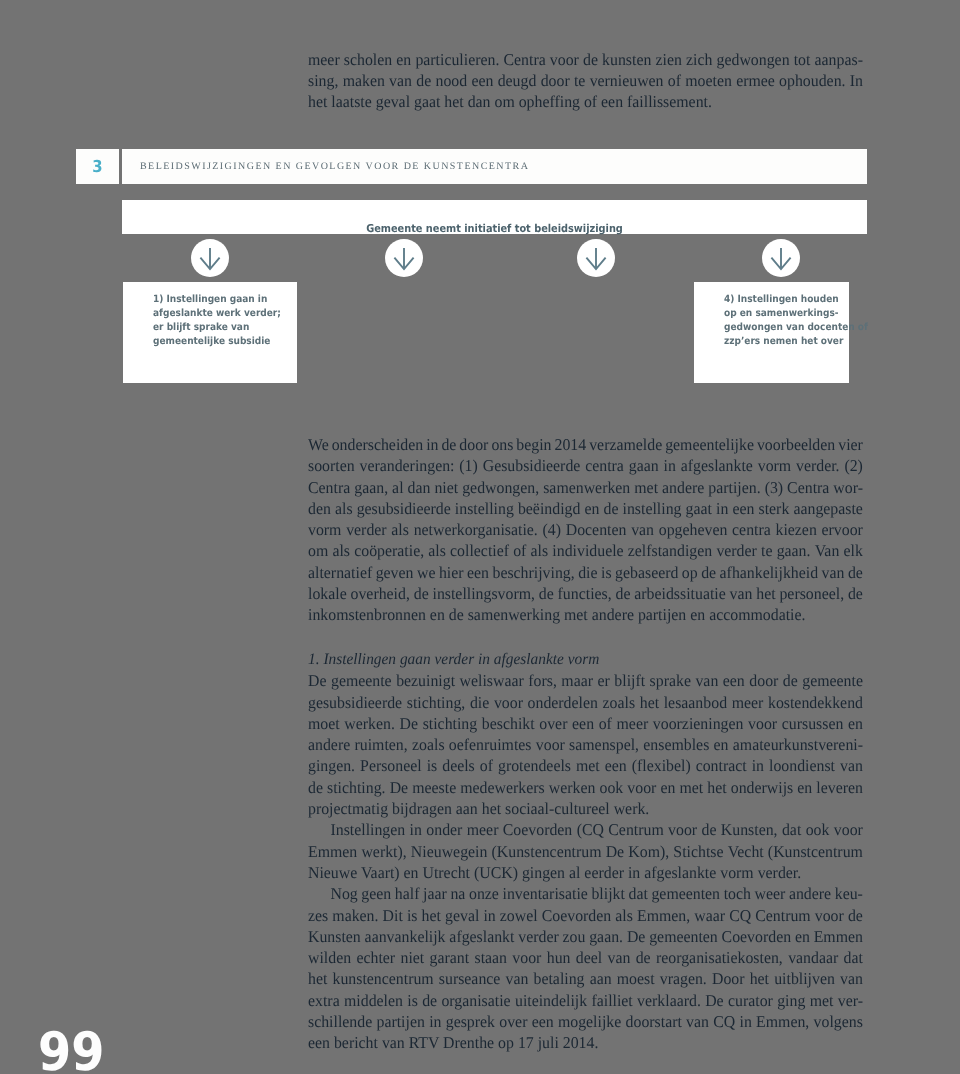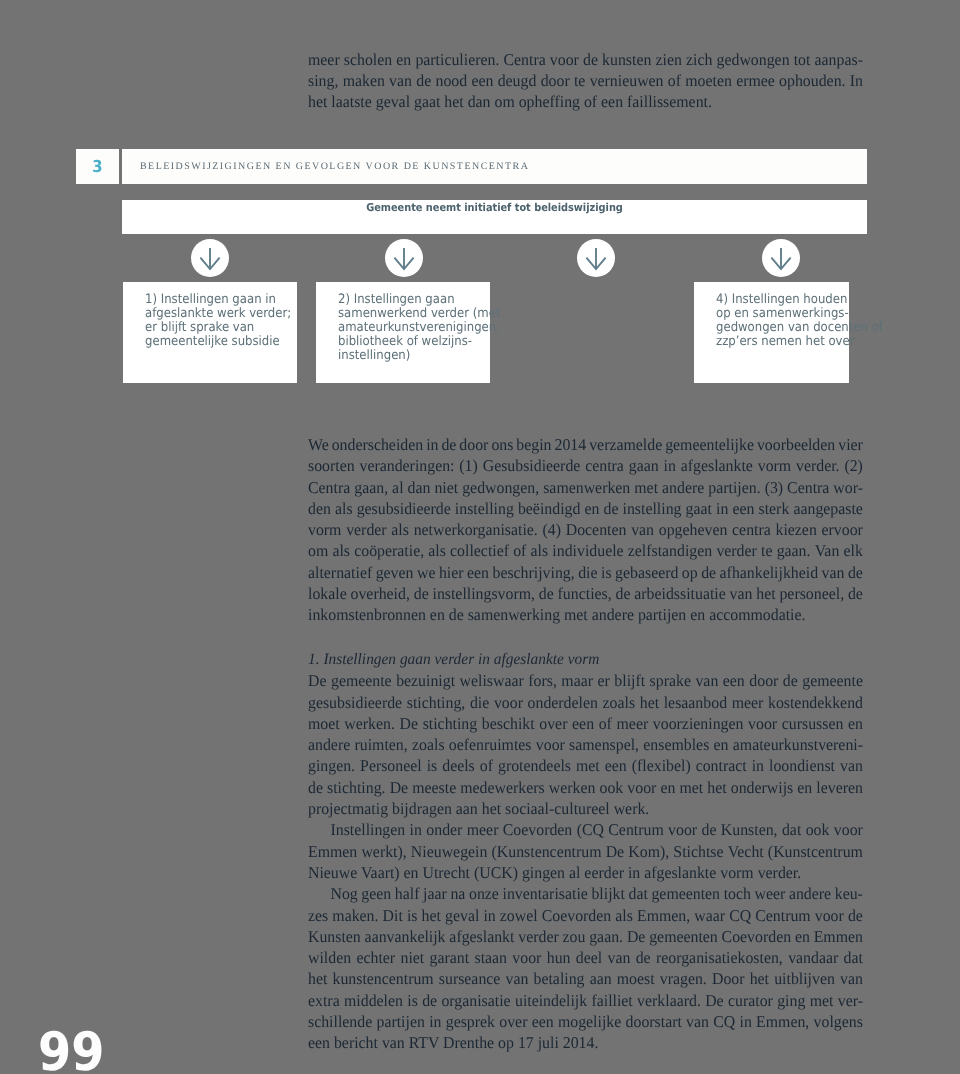--- a/index.html
+++ b/index.html
@@ -44,37 +44,37 @@
   }
   .chapbar span{
     margin-left:18px;
     font-family:Liberation Serif, serif;font-weight:400;
     font-size:10px;color:#5d6d75;letter-spacing:1.45px;
   }
 
   
   .banner{
     position:absolute;left:122px;top:200px;width:745px;height:34px;
-    background:#ffffff;display:flex;align-items:flex-start;justify-content:center;
-    padding-top:0;box-sizing:border-box;
+    background:#ffffff;display:flex;align-items:flex-end;justify-content:center;
+    padding-top:13px;box-sizing:border-box;
   }
   .banner span{
     font-family:"DejaVu Sans Condensed","DejaVu Sans",sans-serif;font-weight:700;
     font-size:10.85px;color:#4c626c;position:relative;top:0.5px;
   }
   .arrowcirc{
     position:absolute;width:38px;height:38px;border-radius:50%;
     background:#ffffff;top:239px;
   }
   .arrowcirc svg{position:absolute;left:8px;top:8px;}
   .dbox{position:absolute;top:282px;height:101px;background:#ffffff;}
   .dbox .bl{
-    position:absolute;left:22px;top:10.5px;
-    font-family:"DejaVu Sans Condensed","DejaVu Sans",sans-serif;font-weight:400;
-    font-size:13px;line-height:14px;color:#5d7078;white-space:nowrap;
+    position:absolute;left:30px;top:10.5px;
+    font-family:"DejaVu Sans Condensed","DejaVu Sans",sans-serif;font-weight:700;
+    font-size:10px;line-height:14px;color:#5d7078;white-space:nowrap;
   }
 
   
   .pagenum{
     position:absolute;left:38px;top:1026px;
     font-family:"DejaVu Sans Condensed","DejaVu Sans",sans-serif;font-weight:700;
     font-size:53px;color:#fdfdfd;line-height:1;letter-spacing:0px;
   }
 </style>
 </head>
@@ -153,29 +153,20 @@
         <path d="M1.4 10.7 L11 22.1 L20.6 10.7" fill="none" stroke="#5f7d8a" stroke-width="1.9" stroke-linecap="butt" stroke-linejoin="miter"></path>
       </svg>
   </div>
 
   <div class="dbox" style="left:123px;width:174px">
     <div class="bl">
         <div>1) Instellingen gaan in</div>
         <div>afgeslankte werk verder;</div>
         <div>er blijft sprake van</div>
         <div>gemeentelijke subsidie</div>
-      </div>
-  </div>
-  <div class="dbox" style="left:316px;width:174px">
-    <div class="bl">
-        <div>2) Instellingen gaan</div>
-        <div>samenwerkend verder (met</div>
-        <div>amateurkunstverenigingen,</div>
-        <div>bibliotheek of welzijns-</div>
-        <div>instellingen)</div>
       </div>
   </div>
   <div class="dbox" style="left:694px;width:155px">
     <div class="bl">
         <div>4) Instellingen houden</div>
         <div>op en samenwerkings-</div>
         <div>gedwongen van docenten of</div>
         <div>zzp’ers nemen het over</div>
       </div>
   </div>

